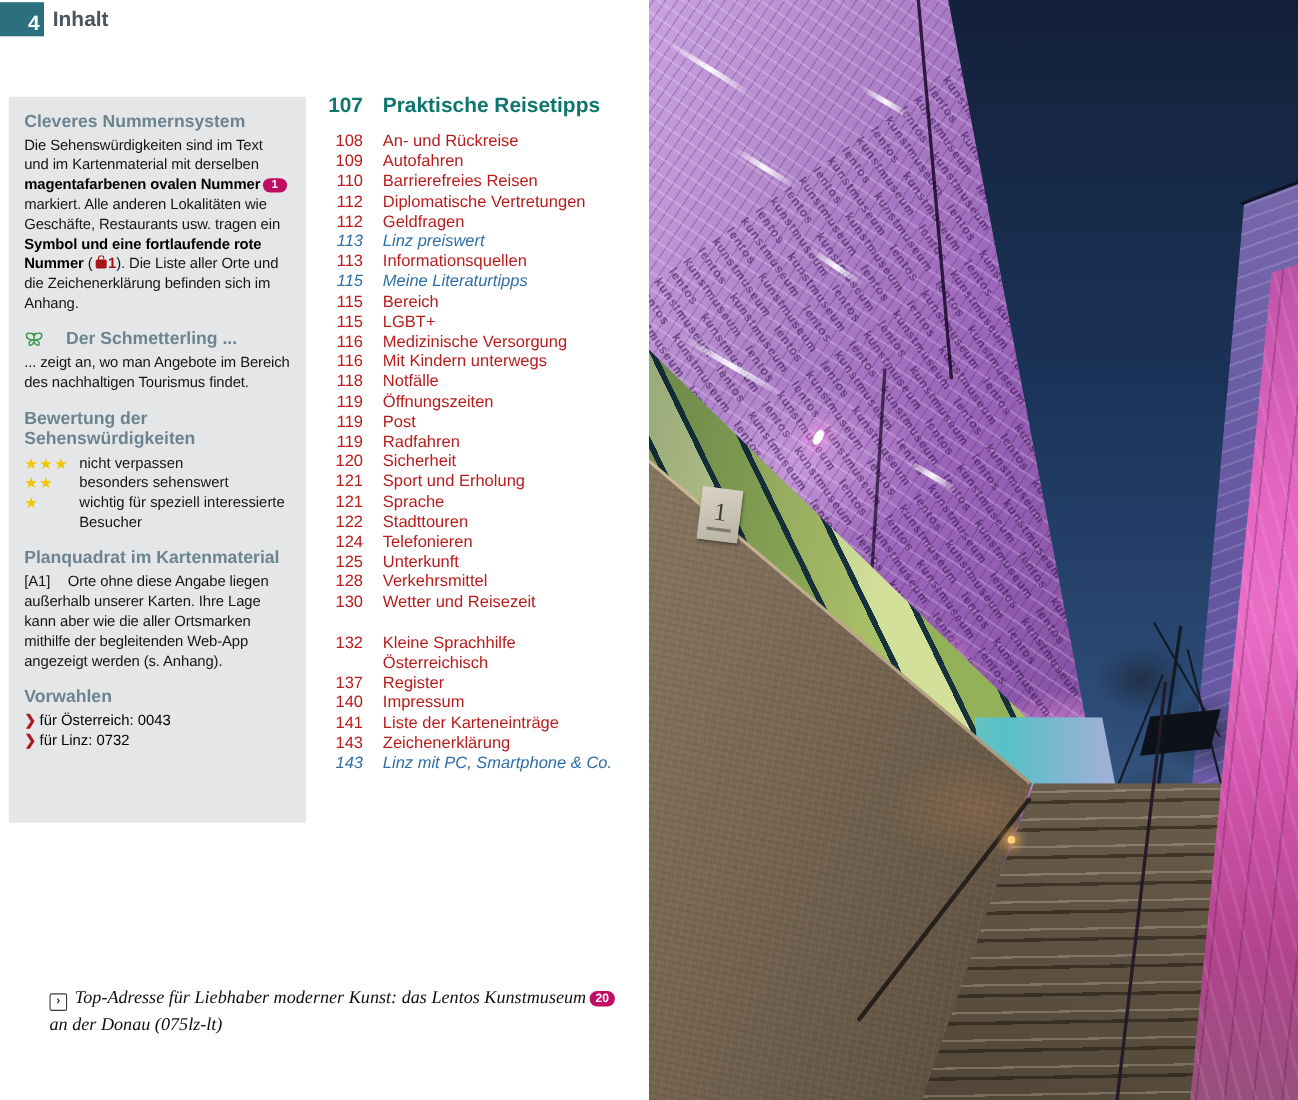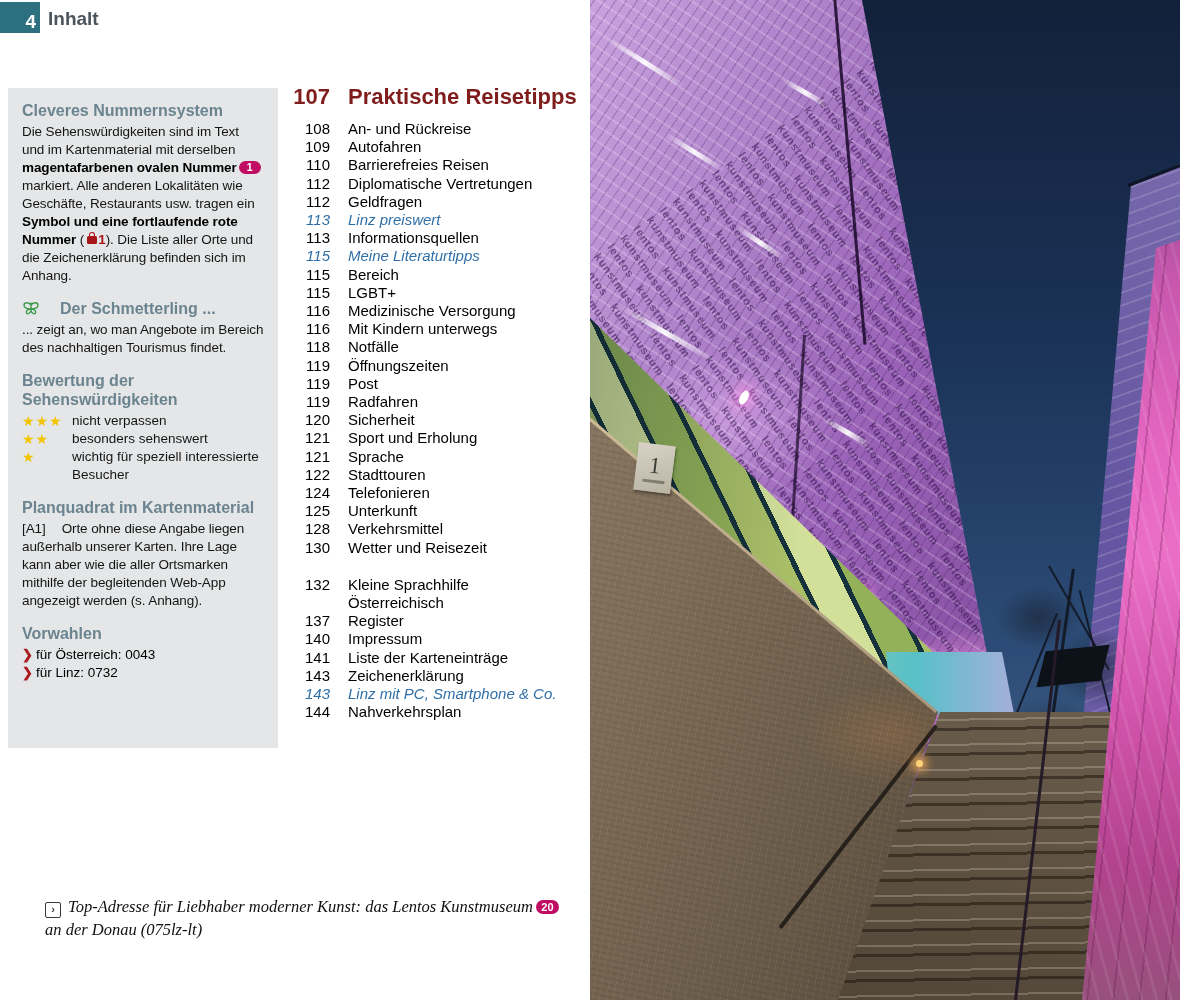--- a/index.html
+++ b/index.html
@@ -29,25 +29,25 @@
   .butterfly-head{display:flex;align-items:center;gap:20px;}
   .rating-row{display:flex;font-size:13.5px;line-height:18px;}
   .stars{width:50px;color:#f3c400;font-size:14px;letter-spacing:1px;flex:none;}
   .rating-label{color:#151515;}
   .dial-row{display:flex;font-size:13.5px;line-height:18px;align-items:baseline;}
   .chev{color:#aa1b20;font-weight:bold;width:14px;flex:none;font-size:13px;}
   .tab{display:inline-block;width:16px;}
 
   
   .toc{position:absolute;left:292px;top:85px;width:294px;}
-  .chapter-head{display:flex;font-weight:bold;font-size:22px;line-height:24px;color:#7f1d1d;margin-bottom:11px;align-items:flex-end;}
+  .chapter-head{display:flex;font-weight:bold;font-size:19px;line-height:24px;color:#0f766e;margin-bottom:11px;align-items:flex-end;}
   .ch-num{width:38px;text-align:right;flex:none;}
   .ch-title{margin-left:18px;}
   .chapter.anhang{margin-top:19px;}
-  .toc-row{display:flex;font-size:15px;line-height:18.2px;color:#000000;}
+  .toc-row{display:flex;font-size:15px;line-height:18.2px;color:#b91c1c;}
   .toc-num{width:38px;text-align:right;flex:none;}
   .toc-title{margin-left:18px;width:212px;}
   .toc-row.em{color:#2f6fa8;font-style:italic;}
 
   
   .caption{position:absolute;left:45px;top:895px;width:525px;font-family:"Liberation Serif",serif;font-style:italic;font-size:16.5px;line-height:23px;color:#101010;margin:0;}
   .cap-marker{display:inline-block;width:14px;height:14px;border:1.4px solid #3a3a3a;border-radius:2px;font-style:normal;font-size:11px;line-height:13px;text-align:center;color:#3a3a3a;font-weight:bold;margin-right:7px;vertical-align:-1px;font-family:"Liberation Sans",sans-serif;}
   .cap-badge{display:inline-block;min-width:15px;height:14px;padding:0 4px;background:#c00d63;color:#fff;border-radius:9px;font-size:11px;font-weight:bold;line-height:14px;text-align:center;font-style:normal;font-family:"Liberation Sans",sans-serif;margin-left:3px;vertical-align:1px;}
 
   
@@ -327,24 +327,20 @@
             <span class="toc-num">141</span>
             <span class="toc-title">Liste der Karteneinträge</span>
           </div>
           <div class="toc-row">
             <span class="toc-num">143</span>
             <span class="toc-title">Zeichenerklärung</span>
           </div>
           <div class="toc-row em">
             <span class="toc-num">143</span>
             <span class="toc-title">Linz mit PC, Smartphone &amp; Co.</span>
-          </div>
-          <div class="toc-row">
-            <span class="toc-num">144</span>
-            <span class="toc-title">Nahverkehrsplan</span>
           </div>
         </div>
     </section>
   </main>
 
   <figure class="photo" style="margin:0;">
     <div class="layer"></div>
 
     <div class="layer glass-right"></div>
     <div class="glass-edge"></div>

